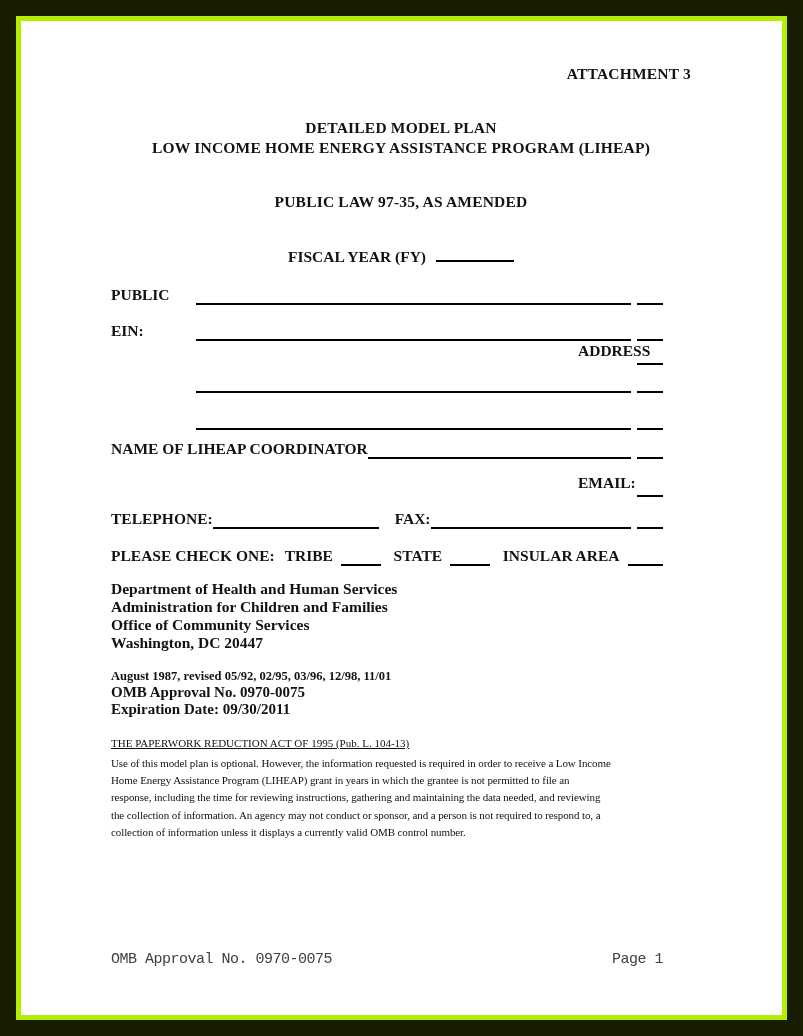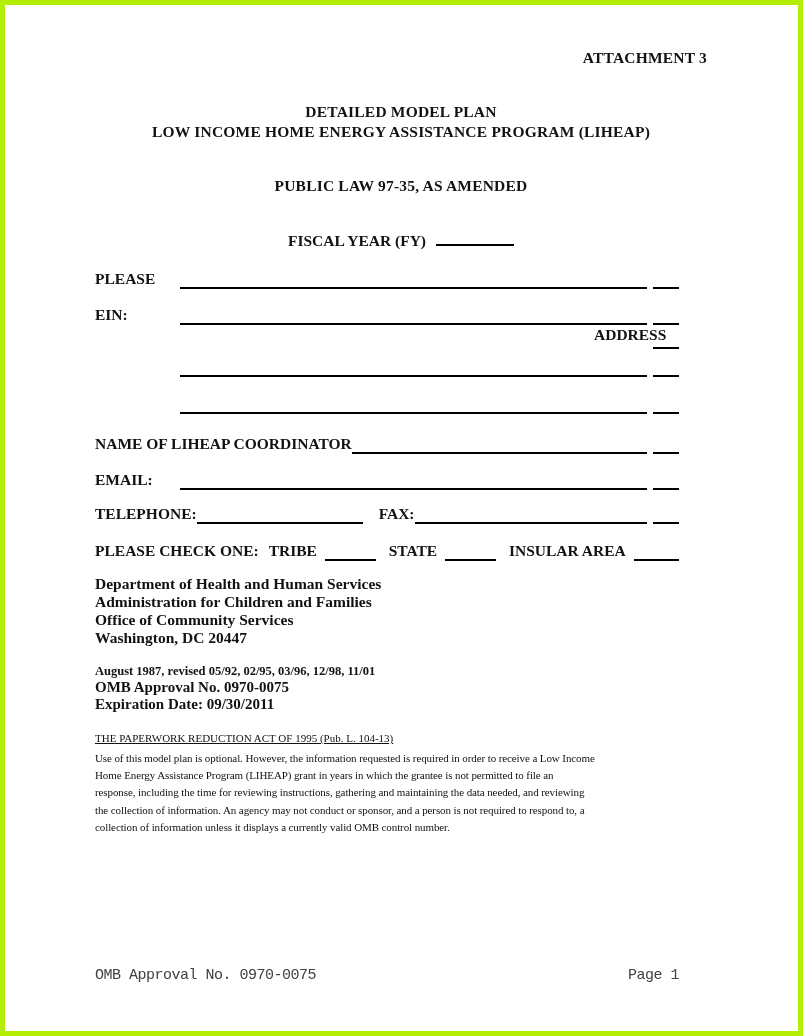--- a/index.html
+++ b/index.html
@@ -5,21 +5,21 @@
   * { margin: 0; padding: 0; box-sizing: border-box; }
   html, body { background: #ffffff; }
   body {
     width: 803px; height: 1036px;
     font-family: "Liberation Serif", "DejaVu Serif", serif;
     color: #121212;
   }
   .page-outer {
     width: 803px; height: 1036px;
     background: #161d02;          
-    padding: 0;
+    padding: 16px;
   }
   .page-inner {
     width: 100%; height: 100%;
     background: #ffffff;
     border: 5px solid #b4ee05;    
     position: relative;
   }
   .content {
     position: absolute; inset: 0;
     padding: 0 91px 0 90px;
@@ -44,22 +44,22 @@
   .field-label { white-space: nowrap; }
   .field-label.fixedw { width: 85px; }
   .blank-main { flex: 1; height: 20px; border-bottom: 2px solid #000; }
   .blank-tail { width: 26px; height: 20px; border-bottom: 2px solid #000; margin-left: 6px; }
 
   .mt-grantee { margin-top: 18px; }
   .mt-ein     { margin-top: 14px; }
   .mt-address { margin-top: 0; flex-direction: column; }
   .mt-addr2   { margin-top: 8px; }
   .mt-addr3   { margin-top: 15px; }
-  .mt-name    { margin-top: 18px; }
-  .mt-email   { margin-top: 14px; }
+  .mt-name    { margin-top: 7px; }
+  .mt-email   { margin-top: 14px; flex-direction: column; }
   .mt-phone   { margin-top: 12px; }
   .mt-check   { margin-top: 15px; }
 
   .addr-extra { padding-left: 85px; }
 
   .phone-line { width: 166px; height: 20px; border-bottom: 2px solid #000; }
   .fax-label { margin-left: 16px; }
   .check-label { margin-right: 10px; }
   .check-blank { width: 56px; height: 20px; border-bottom: 2px solid #000; margin-right: 13px; }
   .check-blank.last { margin-right: 0; width: 50px; }
@@ -90,21 +90,21 @@
       <div class="h-line right attachment">ATTACHMENT 3</div>
       <div class="h-line center plan-title">DETAILED MODEL PLAN</div>
       <div class="h-line center title">LOW INCOME HOME ENERGY ASSISTANCE PROGRAM (LIHEAP)</div>
       <div class="h-line center law-title">PUBLIC LAW 97-35, AS AMENDED</div>
 
       <div class="fiscal-row">
         <span>FISCAL YEAR (FY)</span><span class="fy-line"></span>
       </div>
 
       <div class="field-row mt-grantee">
-        <span class="field-label fixedw">PLEASE</span>
+        <span class="field-label fixedw">PUBLIC</span>
         <span class="blank-main"></span>
         <span class="blank-tail"></span>
       </div>
 
       <div class="field-row mt-ein">
         <span class="field-label fixedw">EIN:</span>
         <span class="blank-main"></span>
         <span class="blank-tail"></span>
       </div>
 

